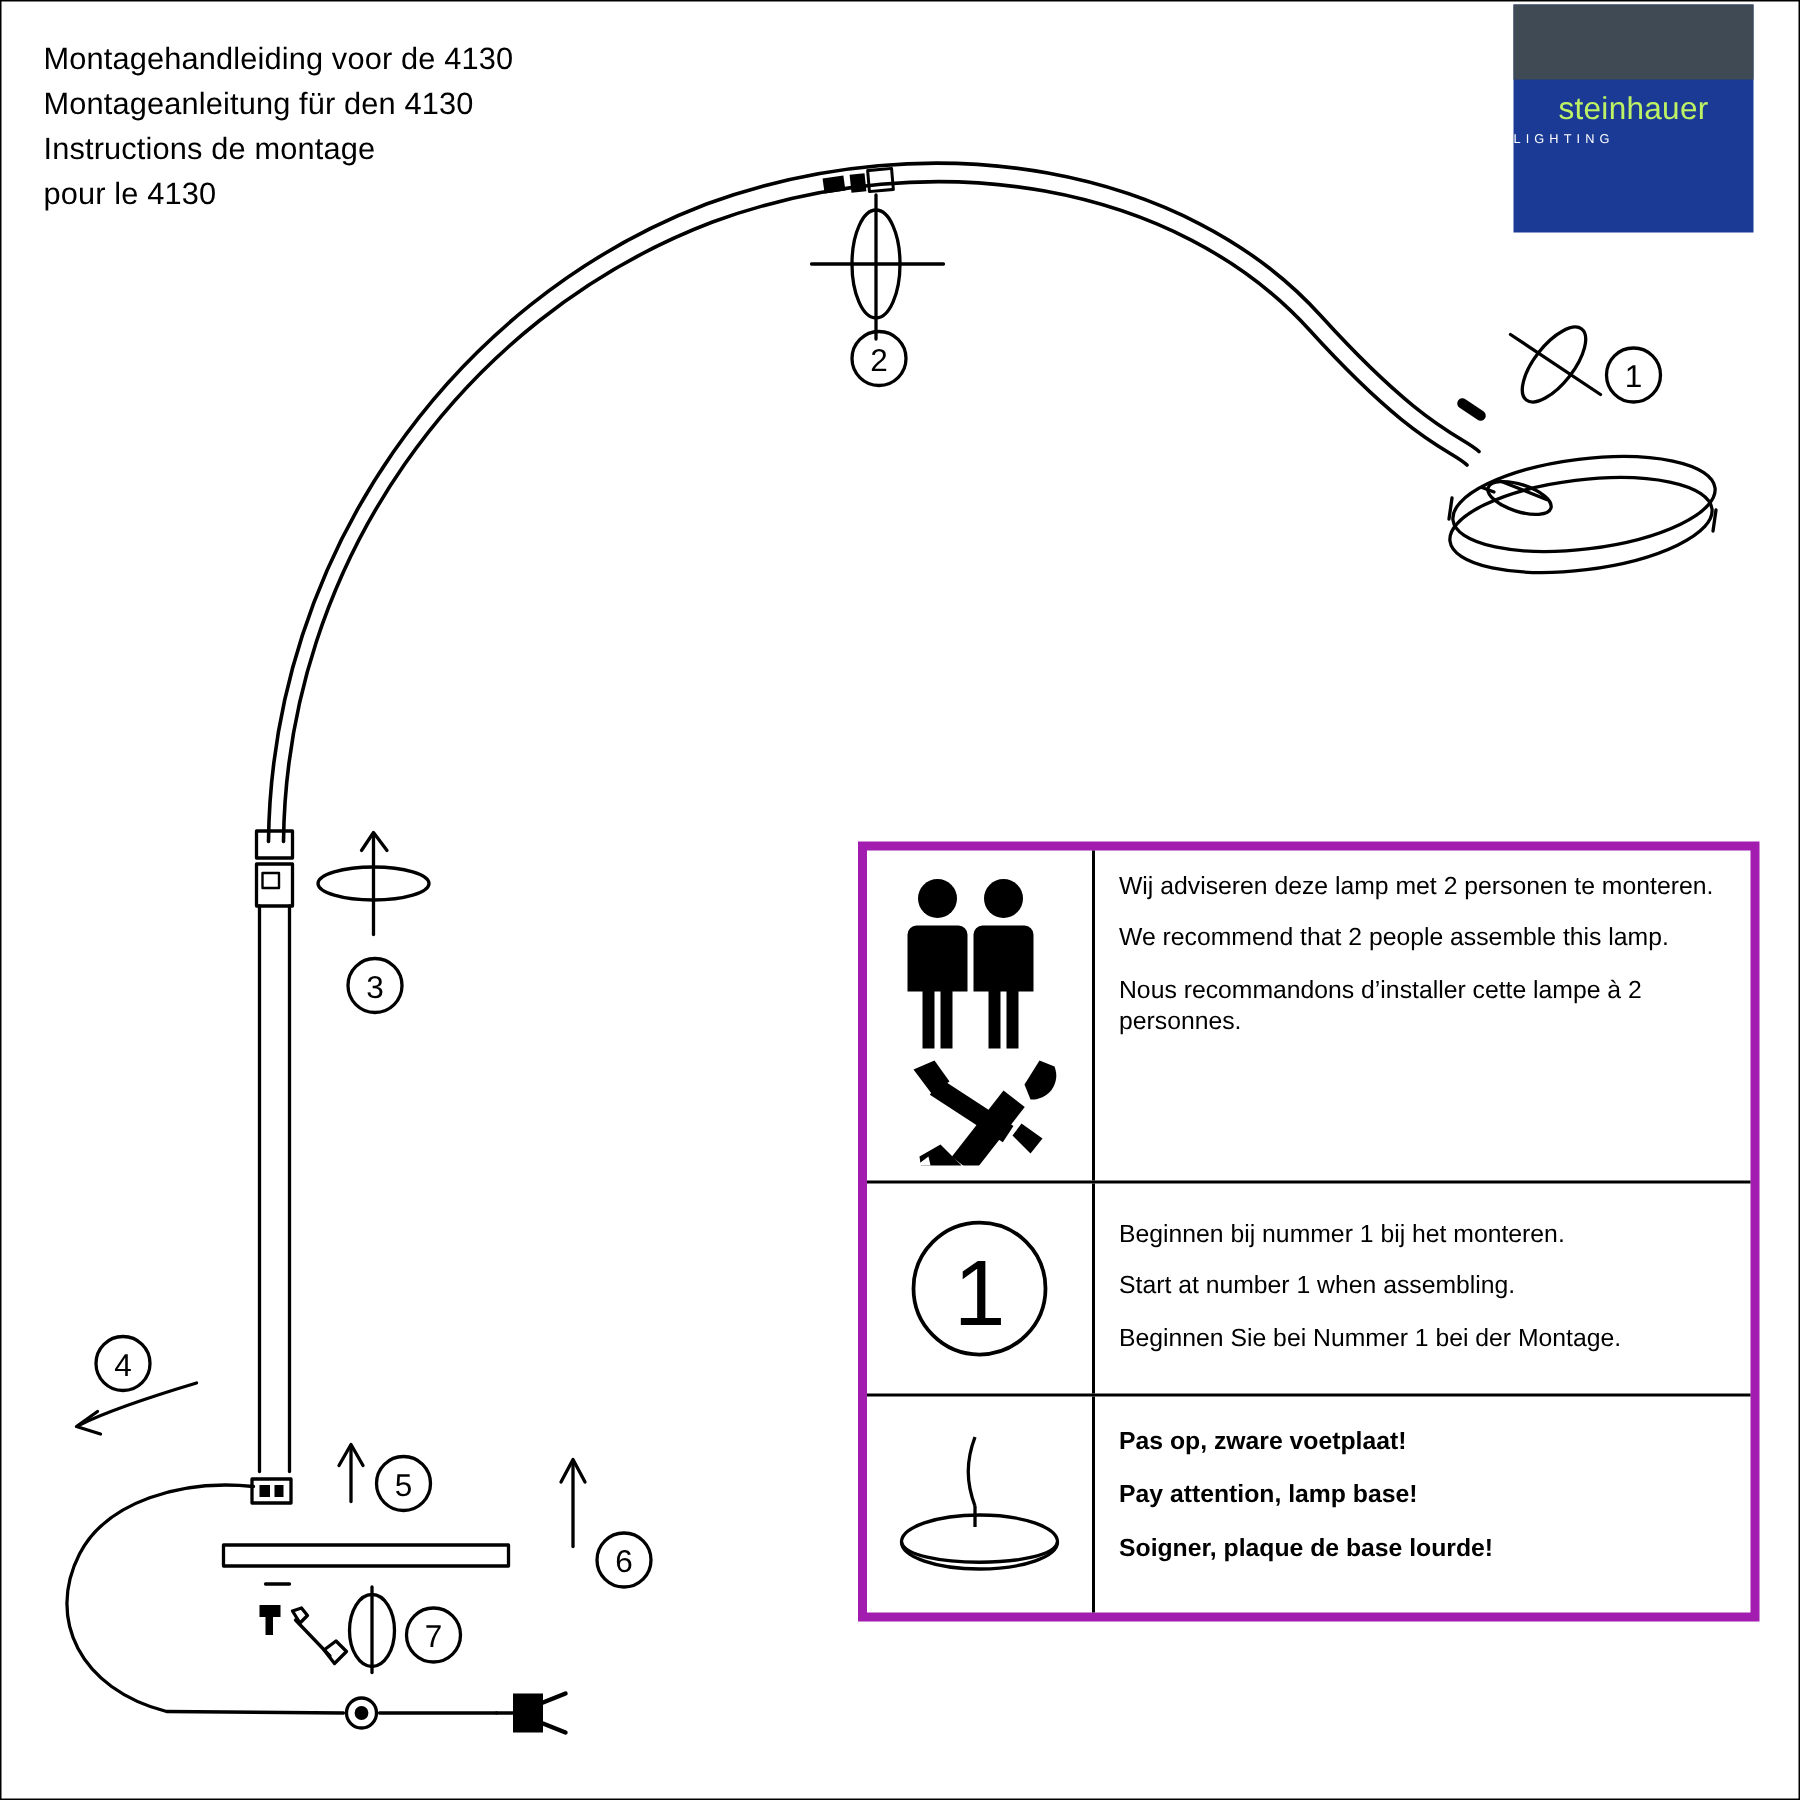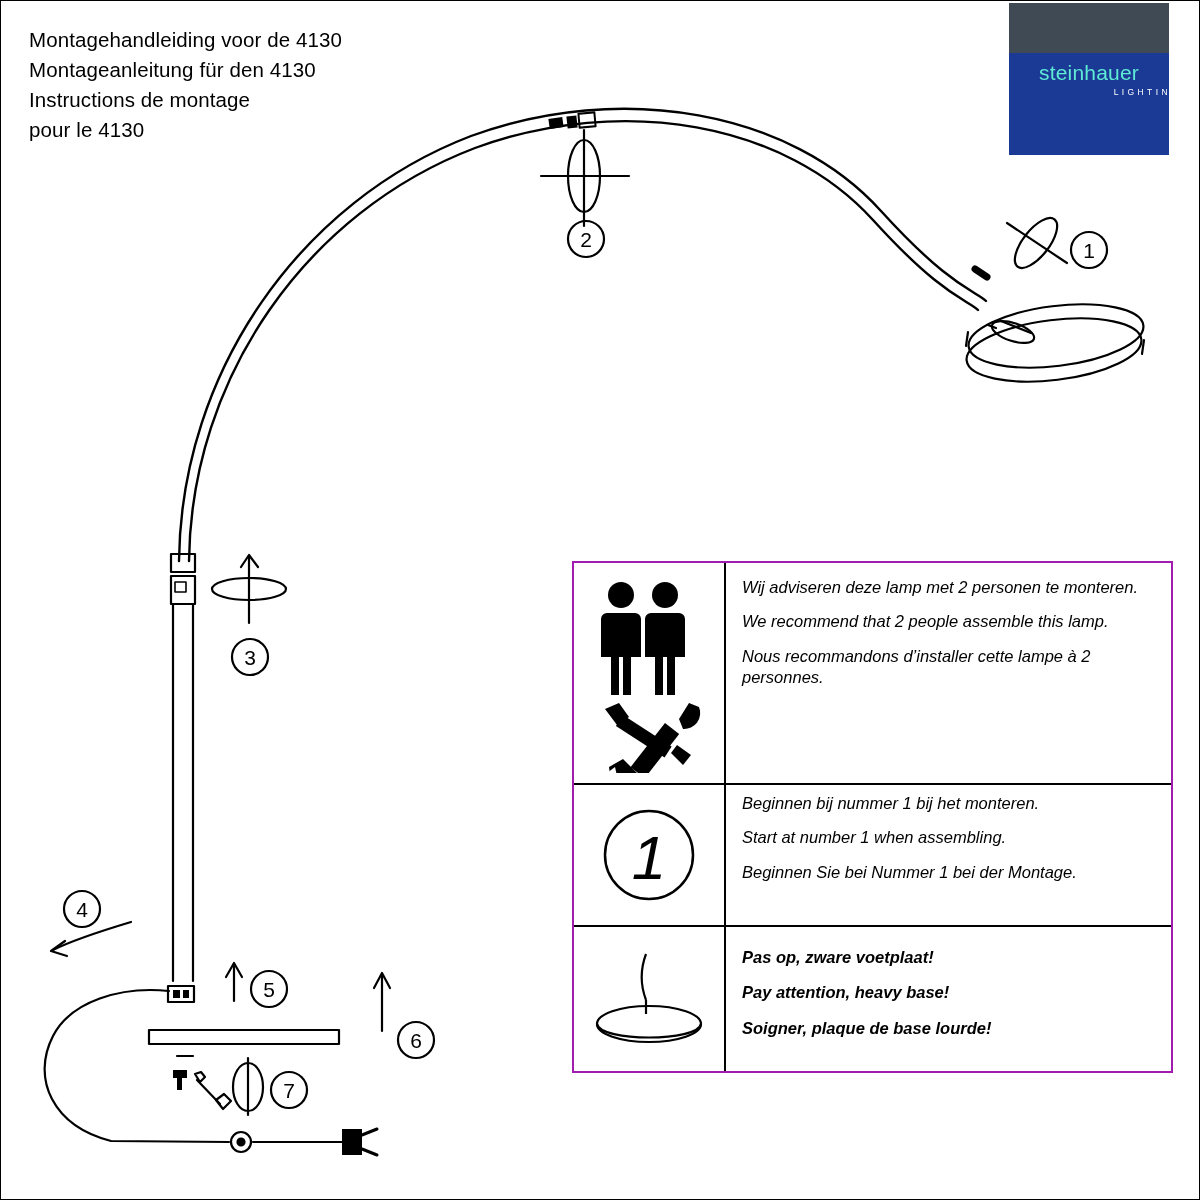--- a/index.html
+++ b/index.html
@@ -51,30 +51,30 @@
     width: 100%;
     height: 50px;
     background: #3f4a55;
   }
   #logo .logo-name {
     position: absolute;
     left: 0;
     top: 58px;
     width: 100%;
     text-align: center;
-    color: #5eead4;
+    color: #bef264;
     font-size: 21px;
     letter-spacing: 0.2px;
   }
   #logo .logo-sub {
     position: absolute;
-    left: 12px;
+    left: 0;
     top: 84px;
     width: 100%;
-    text-align: right;
+    text-align: left;
     color: #ffffff;
     font-size: 8.5px;
     letter-spacing: 3.4px;
   }
 
   
   #drawing {
     position: absolute;
     left: 0;
     top: 0;
@@ -87,24 +87,23 @@
     font-size: 21px;
     text-anchor: middle;
   }
 
   
   #notes {
     position: absolute;
     left: 571px;
     top: 560px;
     width: 601px;
-    border: 2px solid #a21caf;
+    border: 6px solid #a21caf;
     box-sizing: border-box;
     background: #fff;
-    font-style: italic;
   }
   .note-row {
     display: flex;
     align-items: stretch;
     border-bottom: 2px solid #000;
   }
   .note-row:last-child { border-bottom: none; }
   .note-icon {
     width: 152px;
     flex: 0 0 152px;
@@ -124,21 +123,21 @@
     margin: 0 0 13px 0;
     font-size: 16.5px;
     line-height: 1.3;
   }
   .note-text p:last-child { margin-bottom: 0; }
   .note-text.bold p {
     font-weight: bold;
     margin-bottom: 14px;
   }
   #note-row-1 .note-text { padding-top: 14px; padding-bottom: 10px; }
-  #note-row-2 .note-text { padding-top: 8px; padding-bottom: 12px; }
+  #note-row-2 .note-text { padding-top: 24px; padding-bottom: 12px; }
   #note-row-3 .note-text { padding-top: 20px; padding-bottom: 18px; }
   .big-one {
     font-size: 62px;
     line-height: 1;
   }
 </style>
 </head>
 <body>
 
 <div id="page">
@@ -334,20 +333,20 @@
           <g fill="none" stroke="#000" stroke-width="2.2">
             <path d="M62 10 C 56 26, 56 40, 62 56"></path>
             <path d="M62 56 L62 70"></path>
             <ellipse cx="65" cy="80" rx="52" ry="18"></ellipse>
             <path d="M13 80 C 16 98, 114 98, 117 80"></path>
           </g>
         </svg>
       </div>
       <div class="note-text bold">
         <p>Pas op, zware voetplaat!</p>
-        <p>Pay attention, heavy base!</p>
+        <p>Pay attention, lamp base!</p>
         <p>Soigner, plaque de base lourde!</p>
       </div>
     </div>
 
   </div>
 
 </div>
 
 </body></html>

